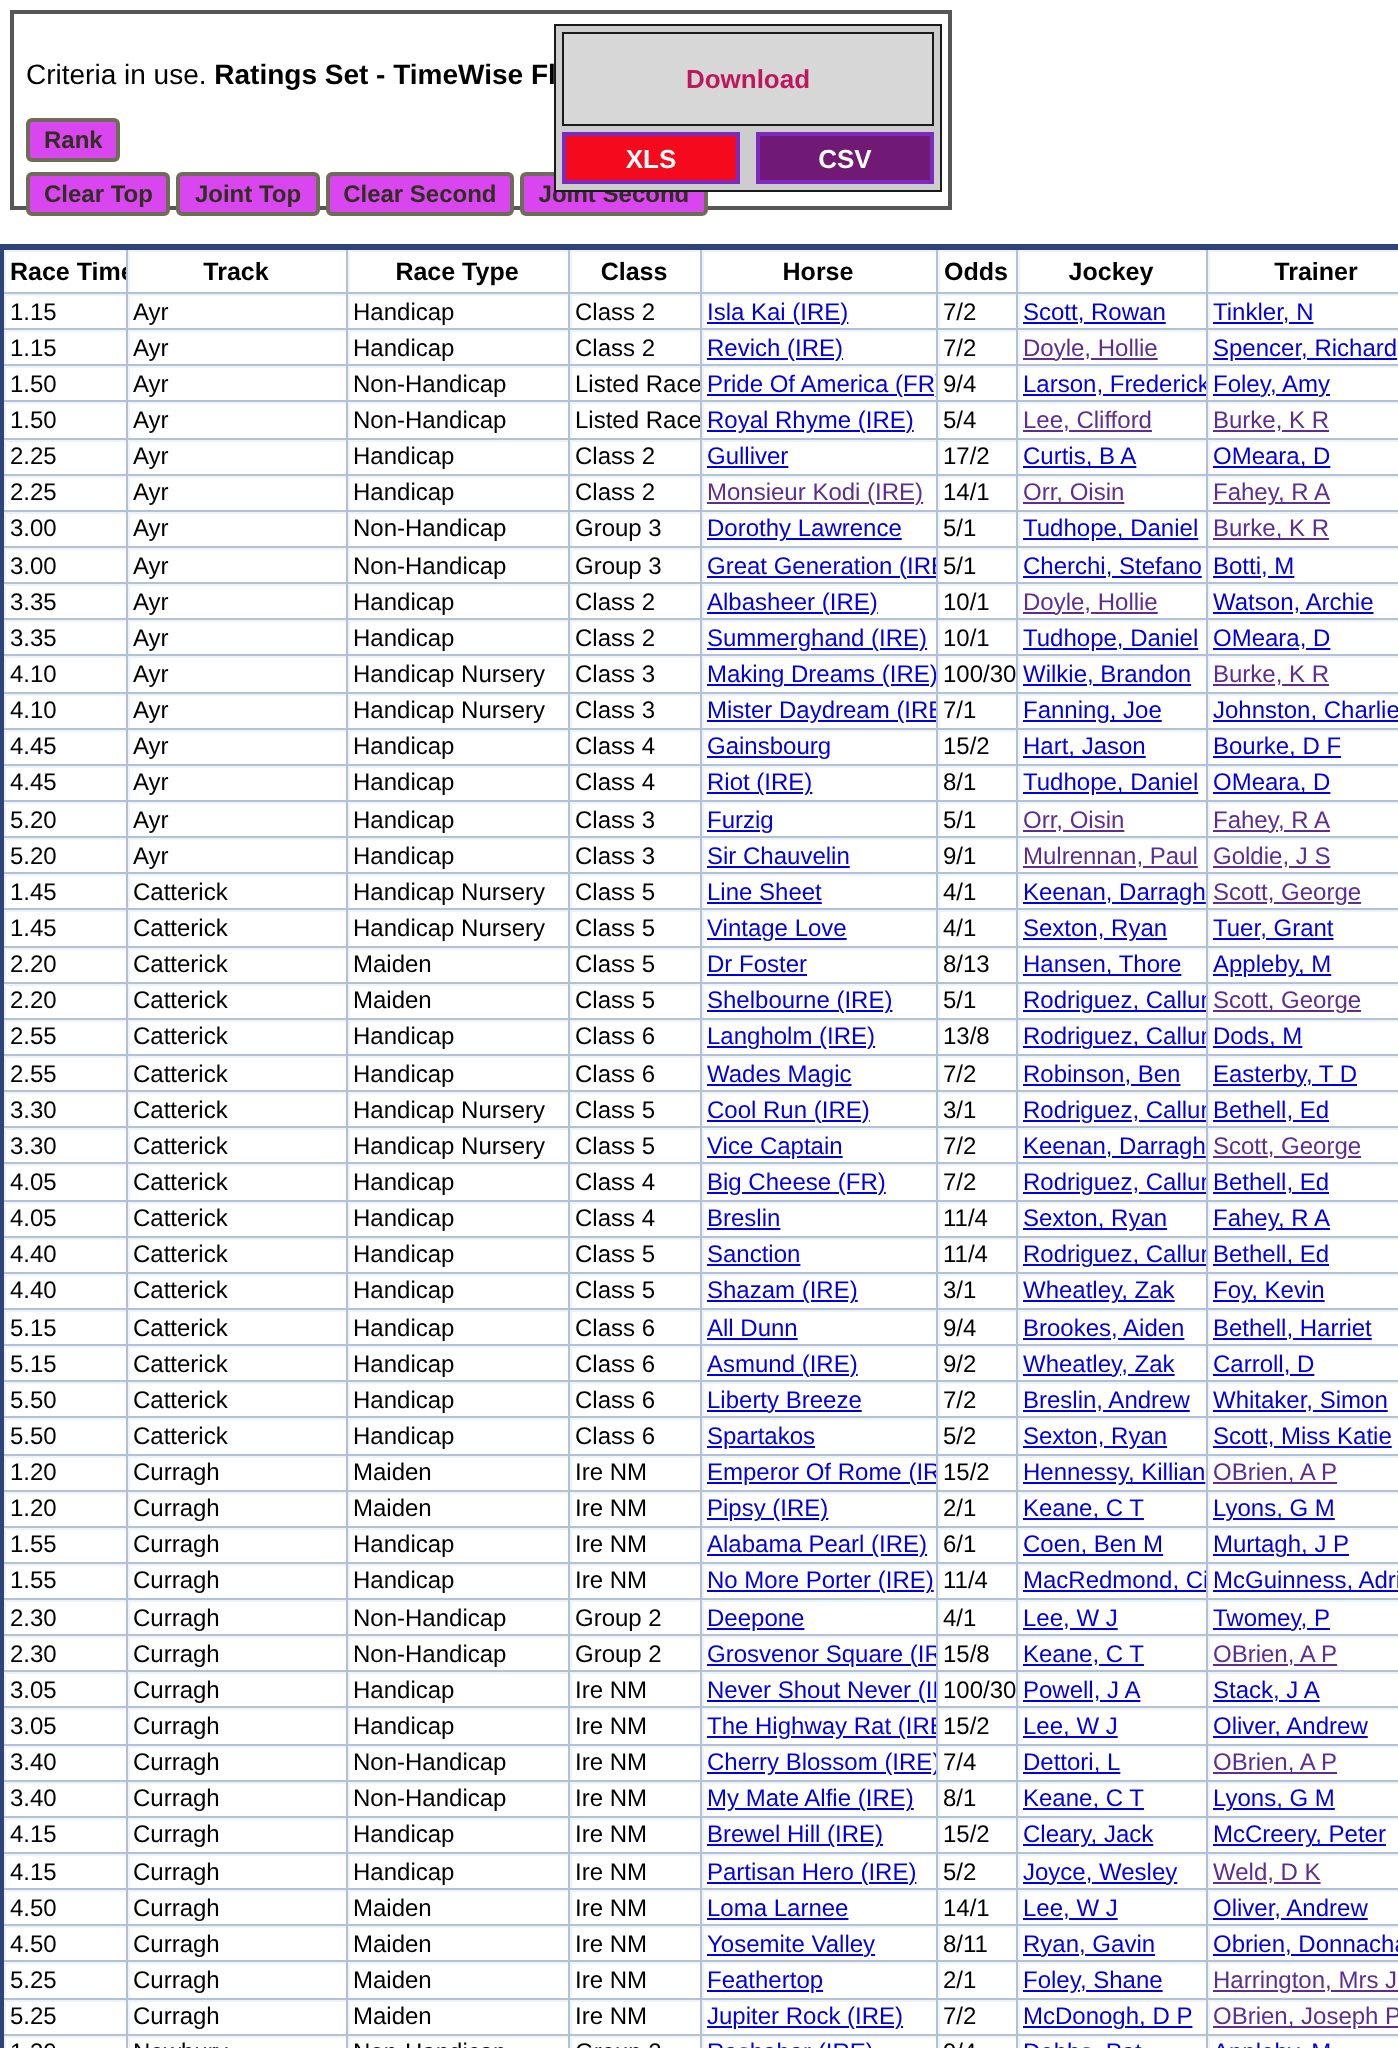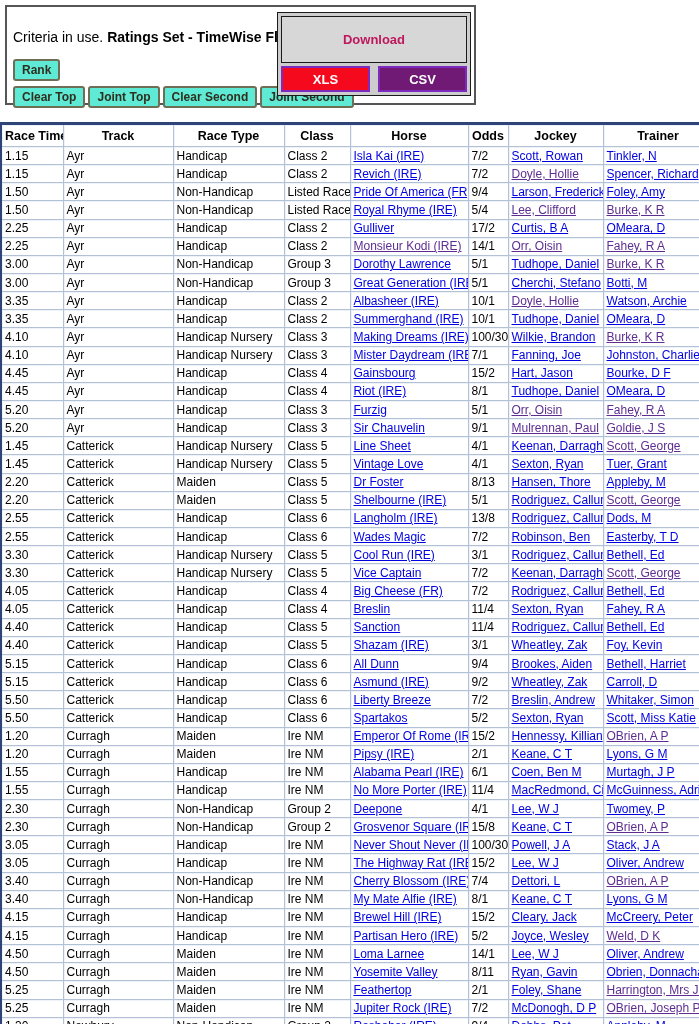--- a/index.html
+++ b/index.html
@@ -11,21 +11,21 @@
   .criteria-box{
     position:absolute;left:5px;top:5px;width:467px;height:96px;
     border:2px solid #565656;background:#ffffff;
   }
   .criteria-text{
     position:absolute;left:6px;top:22px;font-size:14px;color:#000;white-space:nowrap;
   }
   .criteria-text b{font-weight:bold;}
   .btn{
     font-family:"Liberation Sans",sans-serif;
-    background:#5eead4;border:2px solid #6e6e57;border-radius:3px;
+    background:#d946ef;border:2px solid #6e6e57;border-radius:3px;
     color:#2f2f1f;font-weight:bold;font-size:12px;padding:2px 7px;line-height:14px;
     cursor:pointer;
   }
   .rank-btn{position:absolute;left:6px;top:52px;}
   .btn-row{position:absolute;left:6px;top:79px;display:flex;gap:3px;white-space:nowrap;border-radius:10px;}
   
   .download{
     position:absolute;top:5px;right:3px;width:186px;
     background:#cdcdcd;border:1px solid #1a1a1a;padding:3px;
   }

